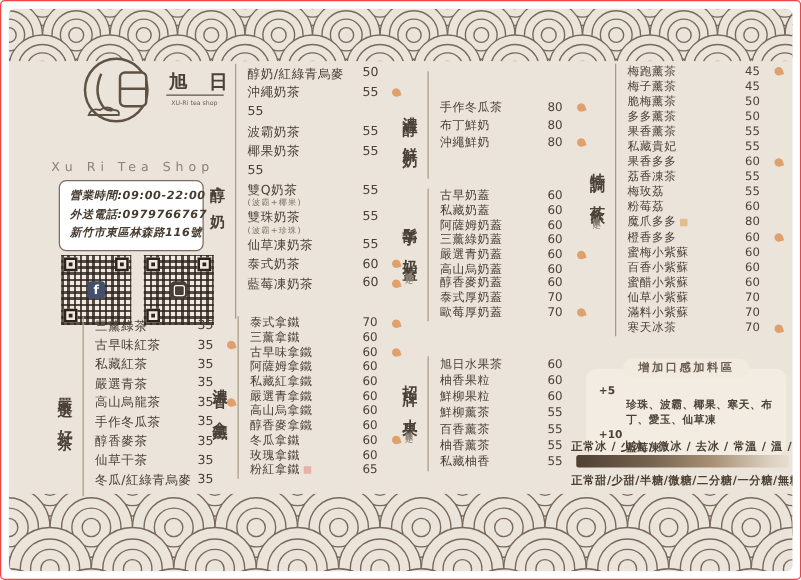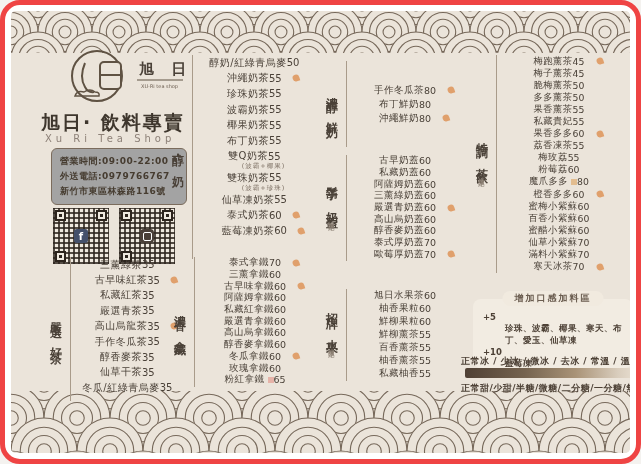--- a/index.html
+++ b/index.html
@@ -1,50 +1,50 @@
 <!DOCTYPE html>
 <html><head>
 <meta charset="utf-8">
 <style>
   html,body{margin:0;padding:0;}
   body{width:641px;height:464px;background:#f4f2ef;font-family:"DejaVu Sans",sans-serif;color:#4a4138;position:relative;overflow:hidden;}
-  .card{position:absolute;inset:0;background:#ffffff;border:5px solid #ef4444;border-radius:20px;}
+  .card{position:absolute;inset:0;background:#ffffff;border:1px solid #ef4444;border-radius:4px;}
   .page{position:absolute;inset:6px;background:#ebe4da;border-radius:5px;overflow:hidden;}
 
   .wave{position:absolute;left:0;right:0;overflow:hidden;}
   .wave-top{top:0;height:42px;}
   .wave-bottom{bottom:0;height:62px;}
   .wave svg{display:block;}
 
   
   .logo-wrap{position:absolute;left:56px;top:36px;width:120px;height:62px;}
   .brand-title{position:absolute;left:30px;top:99px;width:170px;font-size:19px;font-weight:700;letter-spacing:2px;color:#3e362d;}
   .brand-en{position:absolute;left:34px;top:122px;width:160px;font-size:10px;letter-spacing:4px;color:#8d8178;}
-  .info-box{position:absolute;left:40px;top:137px;width:136px;border:1px solid #7b6c5d;border-radius:6px;background:#a3a3a3;padding:5px 8px;box-sizing:border-box;}
+  .info-box{position:absolute;left:40px;top:137px;width:116px;border:1px solid #7b6c5d;border-radius:6px;background:#ffffff;padding:5px 8px;box-sizing:border-box;font-style:italic;}
   .info-line{font-size:9px;font-weight:700;line-height:15px;letter-spacing:0.5px;color:#463c30;white-space:nowrap;}
   .qr-row{position:absolute;left:42px;top:197px;display:flex;gap:10px;}
   .qr{position:relative;width:56px;height:56px;background:#efe9df;
       background-image:
         repeating-linear-gradient(0deg, rgba(44,36,29,.8) 0 2px, transparent 2px 5px),
         repeating-linear-gradient(90deg, rgba(44,36,29,.8) 0 2px, transparent 2px 5px),
         repeating-linear-gradient(45deg, transparent 0 3px, #efe9df 3px 6px);}
   .fp{position:absolute;width:11px;height:11px;border:2px solid #2c241d;background:#efe9df;box-sizing:border-box;}
   .fp::after{content:"";position:absolute;left:2px;top:2px;width:3px;height:3px;background:#2c241d;}
   .fp.tl{top:2px;left:2px}.fp.tr{top:2px;right:2px}.fp.bl{bottom:2px;left:2px}
   .qr-badge{position:absolute;left:50%;top:50%;transform:translate(-50%,-50%);width:14px;height:14px;display:flex;align-items:center;justify-content:center;color:#fff;font-size:10px;font-weight:700;}
   .qr-badge.fb{background:#44506b;border-radius:3px;}
   .qr-badge.ig{background:#4a3f38;border-radius:4px;}
   .qr-badge.ig i{width:7px;height:7px;border:1.5px solid #fff;border-radius:2px;display:block;}
 
   
   .section{position:absolute;display:flex;align-items:center;}
   .sec-head-wrap{display:flex;flex-direction:column;align-items:center;gap:6px;margin-right:6px;}
   .sec-head{writing-mode:vertical-rl;text-orientation:upright;font-size:12px;font-weight:700;letter-spacing:4px;color:#4a4138;}
   .sec-note{writing-mode:vertical-rl;text-orientation:upright;font-size:6.5px;line-height:8px;height:24px;color:#8b7f73;letter-spacing:1px;}
-  .sec-items{flex:1;align-self:stretch;border-left:1px solid #a99b8a;padding:0 0 0 9px;margin:0;display:flex;flex-direction:column;align-items:center;}
+  .sec-items{flex:1;align-self:stretch;border-left:1px solid #a99b8a;padding:0 0 0 9px;margin:0;display:flex;flex-direction:column;}
   .sec-items.center{justify-content:center;}
   .mi{display:flex;align-items:center;height:var(--rh,14px);font-size:var(--fs,10px);white-space:nowrap;}
   .mi-n{flex:1;display:flex;align-items:center;gap:3px;letter-spacing:0.5px;}
   .mi-p{width:22px;text-align:left;font-size:var(--fs,10px);}
   .mi-hot{width:8px;height:8px;margin-left:1px;background:#e0a06c;border-radius:50% 50% 0 50%;transform:rotate(-18deg) scale(.85);}
   .mi-hot.off{visibility:hidden;}
   .mi-tag{width:6px;height:6px;display:inline-block;}
   .mi-tag.pink{background:#e6b3a8;}
   .mi-tag.orange{background:#e3bd8f;}
   .mi-note{font-size:6.5px;line-height:8px;color:#7d7064;letter-spacing:1px;margin-top:-2px;}
@@ -443,21 +443,20 @@
         <circle cx="30" cy="29" r="25" fill="none" stroke="#5f5243" stroke-width="2"></circle>
         <path d="M18 16 q-6 14 0 24 q3 6 9 5" fill="none" stroke="#5f5243" stroke-width="2"></path>
         <rect x="33" y="15" width="21" height="27" rx="4" fill="#ebe4da" stroke="#5f5243" stroke-width="2"></rect>
         <line x1="33" y1="28" x2="54" y2="28" stroke="#5f5243" stroke-width="2"></line>
         <path d="M8 49 q2-6 9-4 q6-4 11 0 q5 0 4 4 z" fill="none" stroke="#5f5243" stroke-width="1.5"></path>
         <text x="72" y="27" font-size="15" font-weight="bold" letter-spacing="6" fill="#4a4138">旭 日</text>
         <line x1="70" y1="33" x2="116" y2="33" stroke="#5f5243" stroke-width="1"></line>
         <text x="74" y="41" font-size="5" fill="#6b5d50">XU-Ri tea shop</text>
       </svg>
     </div>
-    <div class="brand-title">旭日· 飲料專賣</div>
     <div class="brand-en">Xu Ri Tea Shop</div>
 
     <div class="info-box">
       <div class="info-line">營業時間:09:00-22:00</div>
       <div class="info-line">外送電話:0979766767</div>
       <div class="info-line">新竹市東區林森路116號</div>
     </div>
 
     <div class="qr-row">
       <div class="qr">
@@ -538,36 +537,34 @@
             <span class="mi-n">醇奶/紅綠青烏麥</span>
             <span class="mi-p">50</span>
             <i class="mi-hot off"></i>
           </div>
           <div class="mi">
             <span class="mi-n">沖繩奶茶</span>
             <span class="mi-p">55</span>
             <i class="mi-hot"></i>
           </div>
           <div class="mi">
-            <span class="mi-n">珍珠奶茶</span>
             <span class="mi-p">55</span>
             <i class="mi-hot off"></i>
           </div>
           <div class="mi">
             <span class="mi-n">波霸奶茶</span>
             <span class="mi-p">55</span>
             <i class="mi-hot off"></i>
           </div>
           <div class="mi">
             <span class="mi-n">椰果奶茶</span>
             <span class="mi-p">55</span>
             <i class="mi-hot off"></i>
           </div>
           <div class="mi">
-            <span class="mi-n">布丁奶茶</span>
             <span class="mi-p">55</span>
             <i class="mi-hot off"></i>
           </div>
           <div class="mi">
             <span class="mi-n">雙Q奶茶</span>
             <span class="mi-p">55</span>
             <i class="mi-hot off"></i>
           </div>
           <div class="mi-note">(波霸+椰果)</div>
           <div class="mi">

